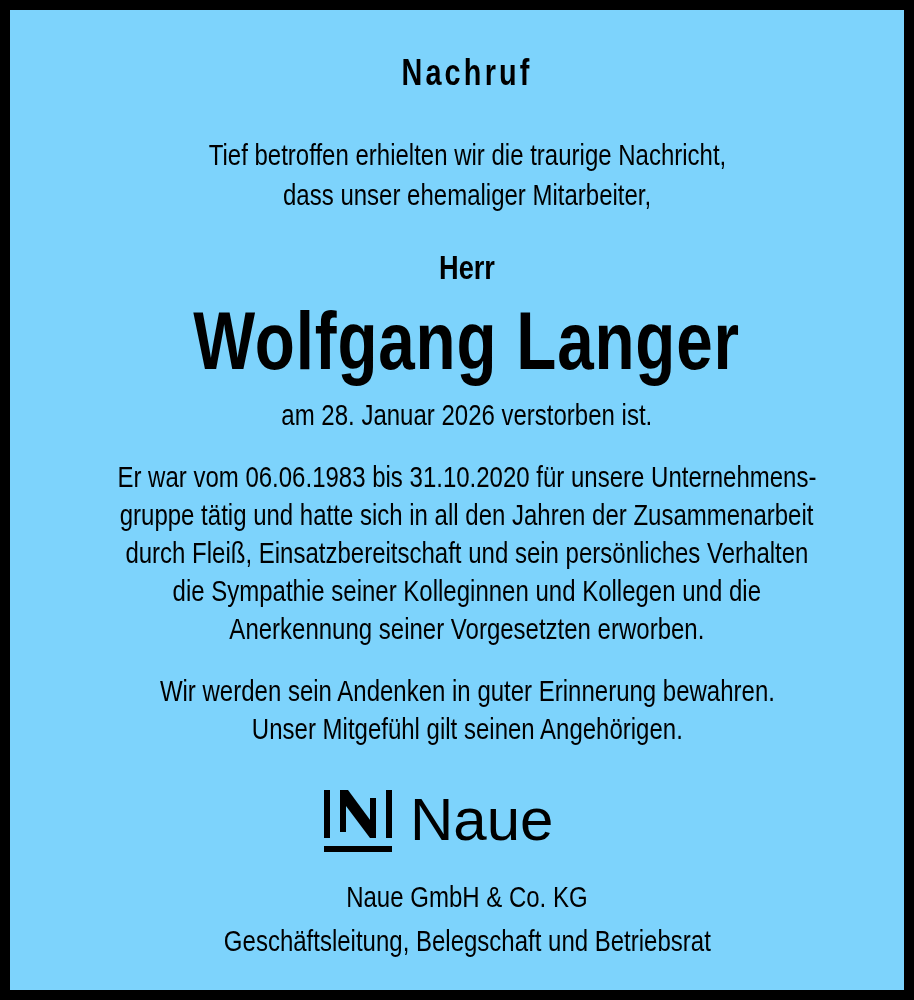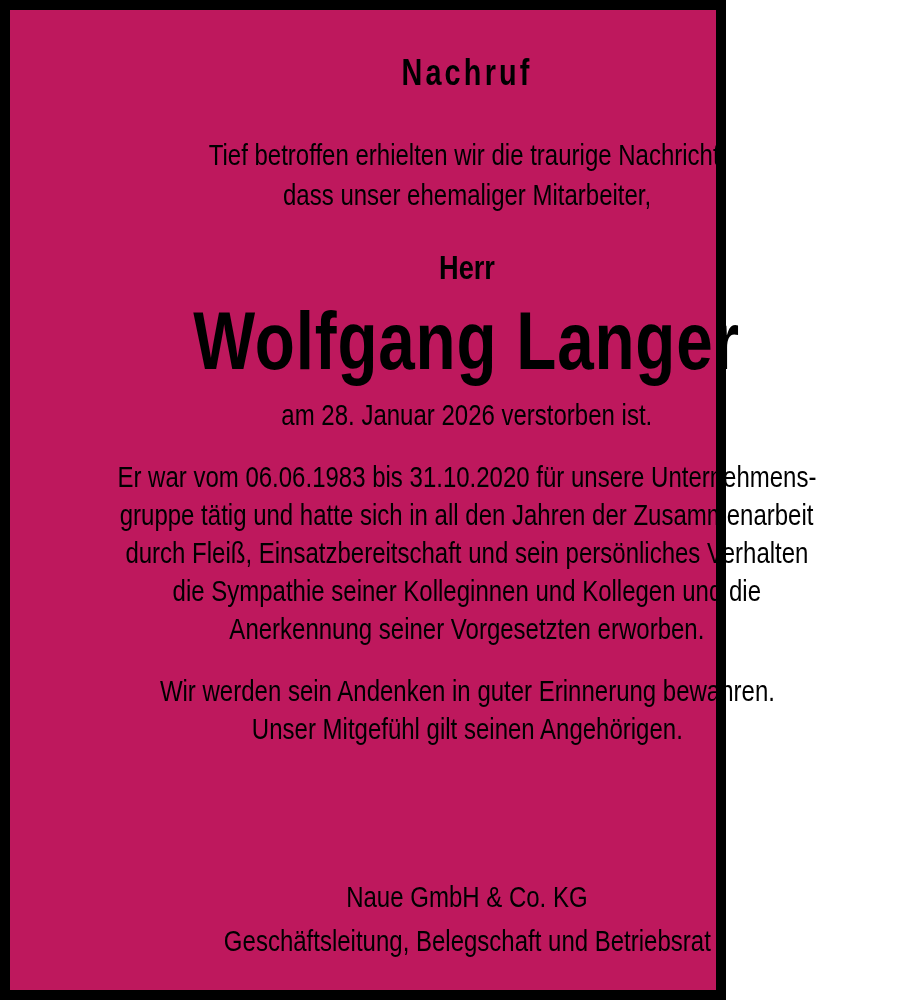--- a/index.html
+++ b/index.html
@@ -1,19 +1,19 @@
 <!DOCTYPE html>
 <html><head>
   <meta charset="utf-8">
   <style>
     html, body { margin: 0; padding: 0; background: #ffffff; }
     body { width: 914px; height: 1000px; position: relative; overflow: hidden; }
     .frame {
-      position: absolute; left: 0; top: 0; width: 726px; height: 1000px;
-      box-sizing: border-box; border: 10px solid #000000; background: #be185d;
+      position: absolute; left: 0; top: 0; width: 914px; height: 1000px;
+      box-sizing: border-box; border: 10px solid #000000; background: #7dd3fc;
     }
     .line {
       position: absolute; left: 0; width: 914px; text-align: center;
       white-space: nowrap; color: #000000;
       font-family: "Liberation Sans", "DejaVu Sans", sans-serif;
     }
     .line span.inner { display: inline-block; transform-origin: center center; }
     .cond span.inner { transform: scaleX(0.80); }
     .heading { font-weight: bold; font-size: 36px; letter-spacing: 4px; top: 42px; }
     .body { font-size: 30px; }
@@ -68,20 +68,33 @@
     <span class="inner">Anerkennung seiner Vorgesetzten erworben.</span>
   </div>
 
   <div class="line cond body" style="top:664px">
     <span class="inner">Wir werden sein Andenken in guter Erinnerung bewahren.</span>
   </div>
   <div class="line cond body" style="top:702px">
     <span class="inner">Unser Mitgefühl gilt seinen Angehörigen.</span>
   </div>
 
+  <div class="logo">
+    <svg width="300" height="72" viewBox="0 0 300 72">
+
+      <rect x="2" y="2" width="6" height="48" fill="#000"></rect>
+      <rect x="64" y="2" width="6" height="48" fill="#000"></rect>
+      <rect x="18" y="2" width="6" height="42" fill="#000"></rect>
+      <rect x="48" y="10" width="6" height="40" fill="#000"></rect>
+      <polygon points="18,2 26,2 54,40 54,50 48,50 18,10" fill="#000"></polygon>
+      <rect x="2" y="58" width="68" height="6" fill="#000"></rect>
+
+      <text x="88" y="52" font-family="Liberation Sans, DejaVu Sans, sans-serif" font-size="60" font-weight="normal" fill="#000">Naue</text>
+    </svg>
+  </div>
 
   <div class="line cond foot" style="top:870px">
     <span class="inner">Naue GmbH &amp; Co. KG</span>
   </div>
   <div class="line cond foot" style="top:914px">
     <span class="inner">Geschäftsleitung, Belegschaft und Betriebsrat</span>
   </div>
 
 </div>
 

